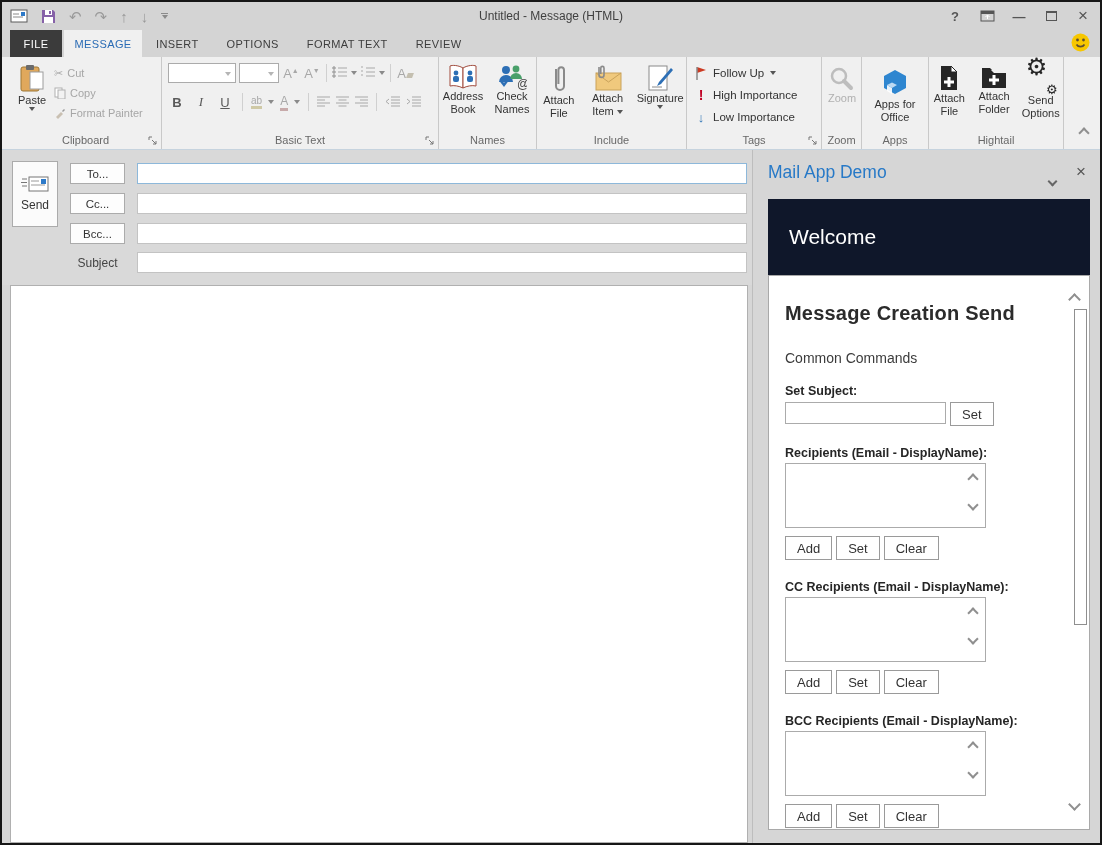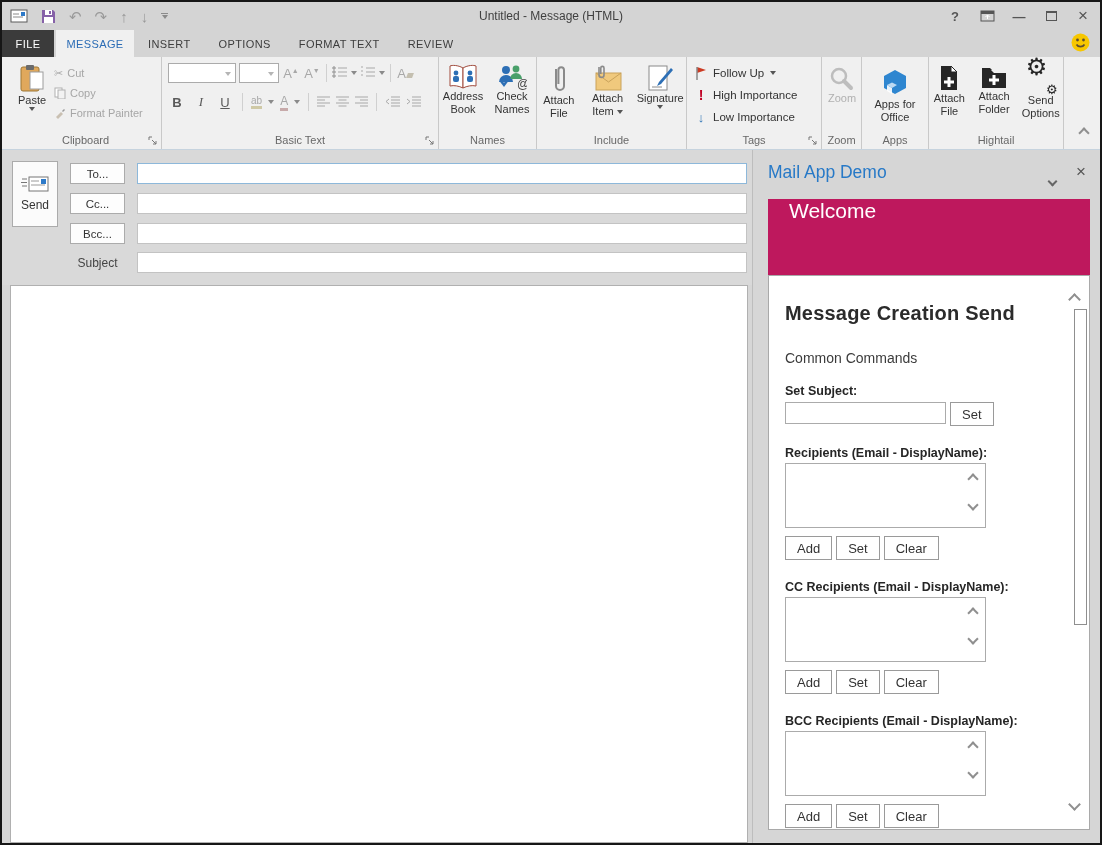--- a/index.html
+++ b/index.html
@@ -13,21 +13,21 @@
   .qicon{font-size:15px;color:#9a9a9a;line-height:1;display:inline-flex;align-items:center;cursor:default}
   .title-text{position:absolute;left:0;top:0;width:100%;height:28px;text-align:center;line-height:28px;font-size:12px;color:#3f3f3f;z-index:2}
   .winctls{position:absolute;right:6px;top:0;height:28px;display:flex;align-items:center;gap:10px;z-index:3}
   .wbtn{width:22px;height:20px;display:inline-flex;align-items:center;justify-content:center;color:#555;font-size:13px;font-weight:bold}
   .wbtn.close{font-size:17px;font-weight:normal}
   .maxbox{width:11px;height:10px;border:1px solid #555;border-top:2px solid #555;display:inline-block}
   .smiley{position:absolute;right:10px;top:31px;z-index:4}
   
   .tabrow{position:absolute;left:0;top:28px;width:100%;height:27px;background:#d4d4d4;display:flex;align-items:stretch;z-index:2}
   .tab{font-size:11px;letter-spacing:.4px;color:#3d3d3d;display:flex;align-items:center;justify-content:center;padding:0 14px}
-  .tab.file{background:#3b3b3b;color:#fff;width:52px;margin-left:0;padding:8px}
+  .tab.file{background:#3b3b3b;color:#fff;width:52px;margin-left:8px;padding:8px}
   .tab.active{background:#f0f0f0;color:#2b6cb5;width:78px;padding:12px;margin-left:2px}
   
   .ribbon{position:absolute;left:0;top:55px;width:100%;height:93px;background:#f0f0f0;border-bottom:1px solid #c6d3de;display:flex;align-items:stretch;padding-left:8px}
   .rgroup{position:relative;border-right:1px solid #c9c9c9;height:100%;flex:none}
   .rg-label{position:absolute;left:0;bottom:3px;width:100%;text-align:center;font-size:11px;color:#686868}
   .launcher{position:absolute;right:3px;bottom:3px;width:10px;height:10px}
   .bigbtn{display:inline-flex;flex-direction:column;align-items:center;justify-content:flex-start;padding-top:5px;font-size:11px;color:#333;text-align:center;line-height:13px;height:72px}
   .caret{width:0;height:0;border-left:3px solid transparent;border-right:3px solid transparent;border-top:4px solid #8a8a8a;display:inline-block;vertical-align:middle}
   .caret.dk{border-top-color:#555}
   .smallrow{display:flex;align-items:center;gap:4px;font-size:11px;color:#a6a6a6;height:20px}
@@ -46,21 +46,21 @@
   .ffield{position:absolute;left:135px;width:610px;height:21px;background:#fff;border:1px solid #c3c3c3;font-size:12px;padding:0 4px;font-family:"Liberation Sans",sans-serif}
   .ffield.focus{border-color:#8db8da}
   .flabel{position:absolute;left:68px;width:55px;height:21px;font-size:12px;color:#444;display:flex;align-items:center;justify-content:center}
   .body-area{position:absolute;left:8px;top:283px;width:738px;height:558px;background:#fff;border:1px solid #b0b0b0}
   
   .pane{position:absolute;left:750px;top:148px;width:352px;height:697px;background:#d6d6d6;border-left:1px solid #bdbdbd}
   .pane-head{position:absolute;left:15px;top:12px;width:322px;height:28px}
   .pane-title{font-size:17.5px;color:#2779c7}
   .pane-chev{position:absolute;right:34px;top:9px}
   .pane-x{position:absolute;right:4px;top:0;font-size:17px;color:#555}
-  .banner{position:absolute;left:15px;top:49px;width:322px;height:76px;background:#be185d;color:#fff;font-size:21px;display:flex;padding-left:21px}
+  .banner{position:absolute;left:15px;top:49px;width:322px;height:76px;background:#0f172a;color:#fff;font-size:21px;display:flex;align-items:center;padding-left:21px}
   .pcontent{position:absolute;left:15px;top:125px;width:322px;height:555px;background:#fff;border:1px solid #a9a9a9;overflow:hidden}
   .pc-pad{padding:26px 40px 0 16px}
   .pc-h{font-size:20px;font-weight:600;color:#2b2b2b;letter-spacing:.2px}
   .pc-sub{margin-top:25px;font-size:14px;color:#3b3b3b}
   .slabel{margin-top:18px;margin-bottom:4px;font-size:12.5px;font-weight:bold;color:#262626}
   .srow{display:flex;gap:4px;align-items:flex-start}
   .sinput{width:161px;height:22px;border:1px solid #ababab;background:#fff;padding:0 3px;font-size:12px;font-family:"Liberation Sans",sans-serif}
   .pbtn{height:24px;background:#fff;border:1px solid #9a9a9a;font-size:13px;color:#333;padding:0 11px;font-family:"Liberation Sans",sans-serif}
   .rlabel{margin-top:20px;margin-bottom:3px;font-size:12.5px;font-weight:bold;color:#262626}
   .rbox{position:relative;width:201px;height:65px}

